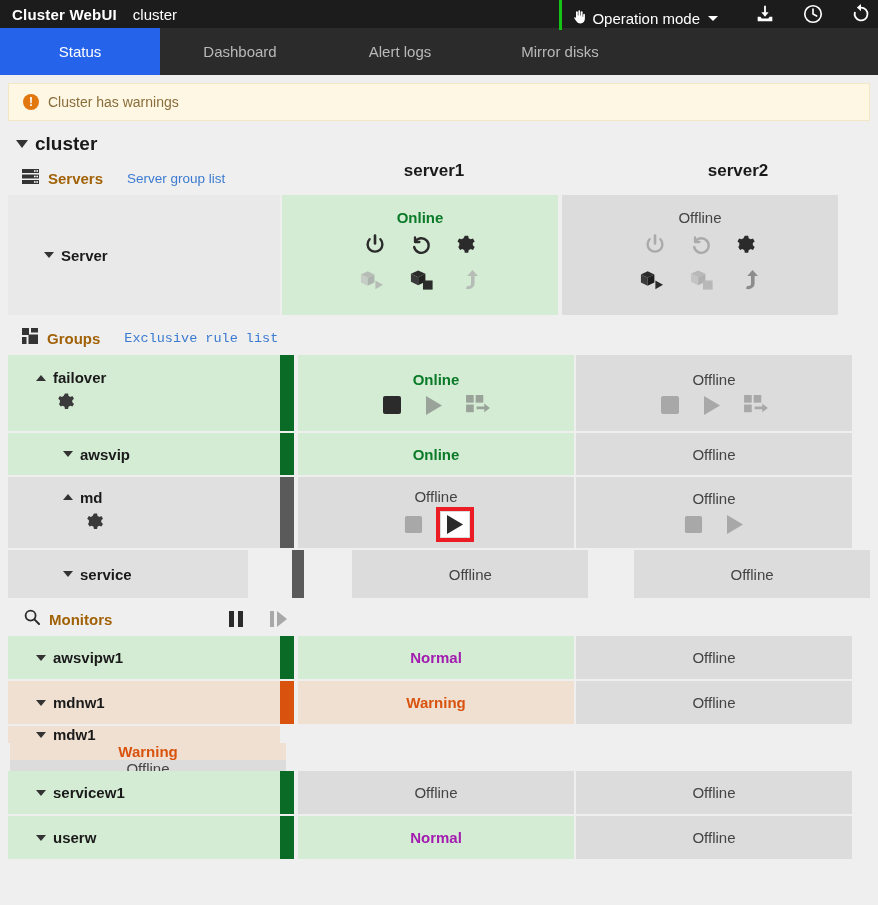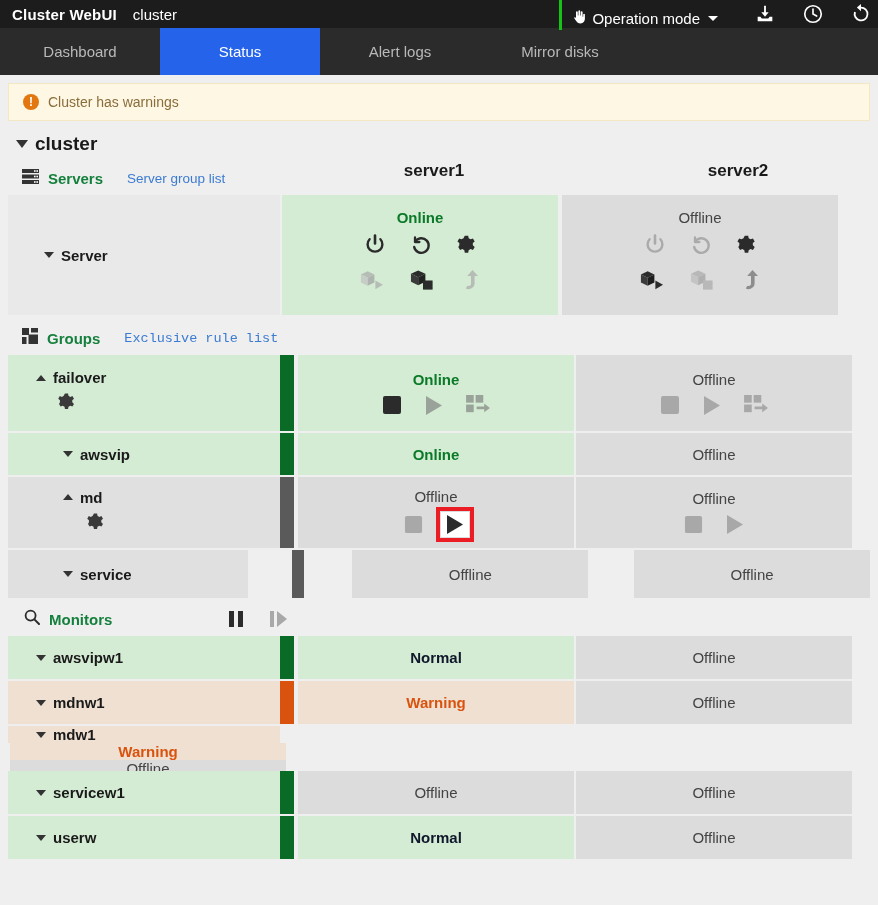--- a/index.html
+++ b/index.html
@@ -27,21 +27,21 @@
   
   .banner{margin:8px 8px 0 8px;background:#fdf7e3;border:1px solid #f3e7c4;height:36px;display:flex;align-items:center;padding:0 14px;}
   .banner .excl{width:16px;height:16px;border-radius:50%;background:#e2760f;color:#fff;font-size:12px;font-weight:bold;display:flex;align-items:center;justify-content:center;margin-right:9px;line-height:1;}
   .banner .btext{color:#8a6d3b;font-size:14px;}
   
   .cluster-row{display:flex;align-items:center;padding:12px 0 6px 16px;}
   .tri-down{width:0;height:0;border-left:6px solid transparent;border-right:6px solid transparent;border-top:8px solid #333;margin-right:7px;}
   .cluster-title{font-size:19px;font-weight:bold;color:#1a1a1a;}
   
   .sec-head{display:flex;align-items:center;height:34px;padding-left:22px;}
-  .sec-title{font-size:15px;font-weight:bold;margin-left:9px;color:#15803d;}
+  .sec-title{font-size:15px;font-weight:bold;margin-left:9px;color:#a16207;}
   .sec-link{color:#3b7bd1;font-size:13.5px;margin-left:24px;cursor:pointer;}
   .sec-link.exclusive{margin-left:24px;font-family:Liberation Mono, monospace;}
   .srv-headers{position:absolute;left:296px;top:0;display:flex;gap:28px;}
   .srv-head-cell{width:276px;text-align:center;font-size:17px;font-weight:bold;color:#1a1a1a;}
   .sec-head-wrap{position:relative;}
   
   .grid{padding:0 8px 0 8px;}
   .row{display:flex;align-items:stretch;margin-bottom:2px;}
   .label-cell{width:272px;background:#e0e0e0;position:relative;display:flex;flex-direction:column;justify-content:center;padding-left:28px;box-sizing:border-box;}
   .label-cell.green{background:#d5ecd4;}
@@ -52,21 +52,21 @@
   .tri-s-up{width:0;height:0;border-left:5px solid transparent;border-right:5px solid transparent;border-bottom:6px solid #333;margin-right:7px;}
   .statusbar{width:14px;background:#5a5a5a;margin-right:2px;}
   .statusbar.green{background:#0a6b26;}
   .statusbar.orange{background:#d9530e;}
   .statusbar.grey{background:#5a5a5a;}
   .state-cell{width:276px;margin-left:2px;background:#dcdcdc;display:flex;flex-direction:column;align-items:center;justify-content:center;box-sizing:border-box;}
   .state-cell.green{background:#d5ecd4;}
   .state-cell.warn{background:#efe0d1;}
   .state-text{font-size:15px;color:#444;}
   .state-text.online{color:#0a7a28;font-weight:bold;}
-  .state-text.normal{color:#0f172a;font-weight:bold;}
+  .state-text.normal{color:#a21caf;font-weight:bold;}
   .state-text.warning{color:#d9530e;font-weight:bold;}
   .icon-row{display:flex;align-items:center;justify-content:center;gap:22px;margin-top:7px;}
   .icon-row.tight{gap:26px;}
   .icon-btn{display:flex;align-items:center;justify-content:center;cursor:pointer;position:relative;}
   .icon-btn.disabled{cursor:default;}
   .gear-left{margin-top:6px;}
   
   .servers-row .label-cell{background:#e9e9e9;padding-left:20px;}
   .servers-state{width:276px;margin-left:2px;padding:14px 0 12px;display:flex;flex-direction:column;align-items:center;justify-content:flex-start;background:#dcdcdc;box-sizing:border-box;}
   .servers-state.green{background:#d5ecd4;}
@@ -109,25 +109,25 @@
     </span>
     <span class="icon-btn">
       <svg width="22" height="22" viewBox="0 0 24 24">
           <path fill="#fff" d="M12 4a8 8 0 1 1-7.6 5.6l2 .6A6 6 0 1 0 12 6V9L7.5 5 12 1z"></path>
         </svg>
     </span>
   </div>
 </div>
 
 <div class="tabbar">
+  <div class="tab active">
+      <span>Status</span>
+    </div>
   <div class="tab">
       <span>Dashboard</span>
-    </div>
-  <div class="tab active">
-      <span>Status</span>
     </div>
   <div class="tab">
       <span>Alert logs</span>
     </div>
   <div class="tab">
       <span>Mirror disks</span>
     </div>
 </div>
 
 <div class="banner">

